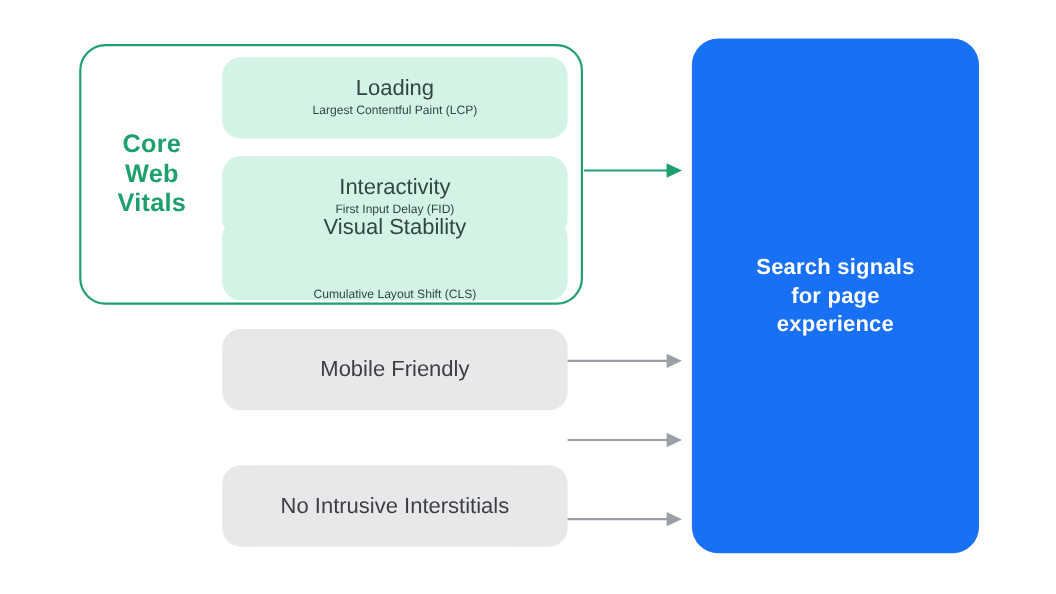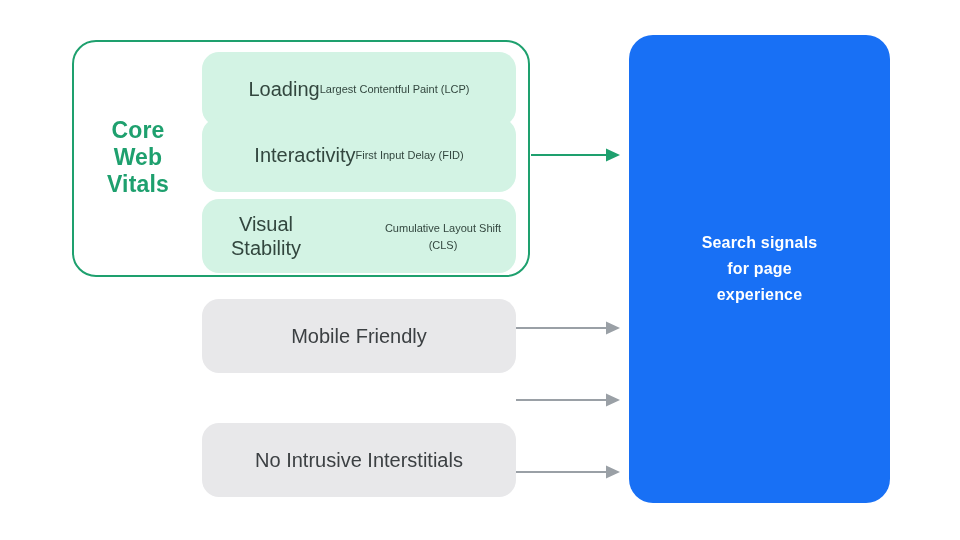--- a/index.html
+++ b/index.html
@@ -46,21 +46,21 @@
     white-space:pre-line;
     letter-spacing:.2px;
   }
 
   .pill{
     position:absolute;
     left:202px;
     width:314px;height:74px;
     border-radius:17px;
     display:flex;
-    flex-direction:row;
+    flex-direction:column;
     align-items:center;
     justify-content:center;
     text-align:center;
   }
   .pill.mint{background:var(--mint);}
   .pill.gray{background:var(--gray-pill);text-align:center;}
 
   .pill-title{
     font-size:20px;
     font-weight:400;
@@ -70,21 +70,21 @@
   .pill-subtitle{
     font-size:11px;
     font-weight:400;
     color:var(--dark-green-text);
     line-height:17px;
     margin-top:1px;
   }
   .pill.gray .pill-title{color:var(--dark-text);}
 
   .pill-loading{top:52px;}
-  .pill-interactivity{top:118px;}
+  .pill-interactivity{top:142px;}
   .pill-visual-stability{top:199px;gap:40px;}
 
   .pill-mobile{top:299px;}
   .pill-https{top:371px;}
   .pill-interstitials{top:423px;}
 
   
   .arrows{
     position:absolute;
     left:0;top:0;width:960px;height:540px;
@@ -101,21 +101,21 @@
     left:629px;top:35px;
     width:261px;height:468px;
     background:var(--blue);
     border-radius:24px;
     display:flex;
     align-items:center;
     justify-content:center;
   }
   .result-label{
     color:var(--white-text);
-    font-size:16px;
+    font-size:20px;
     font-weight:700;
     line-height:26px;
     text-align:center;
     white-space:pre-line;
     letter-spacing:.2px;
   }
 </style>
 </head>
 <body>
 

